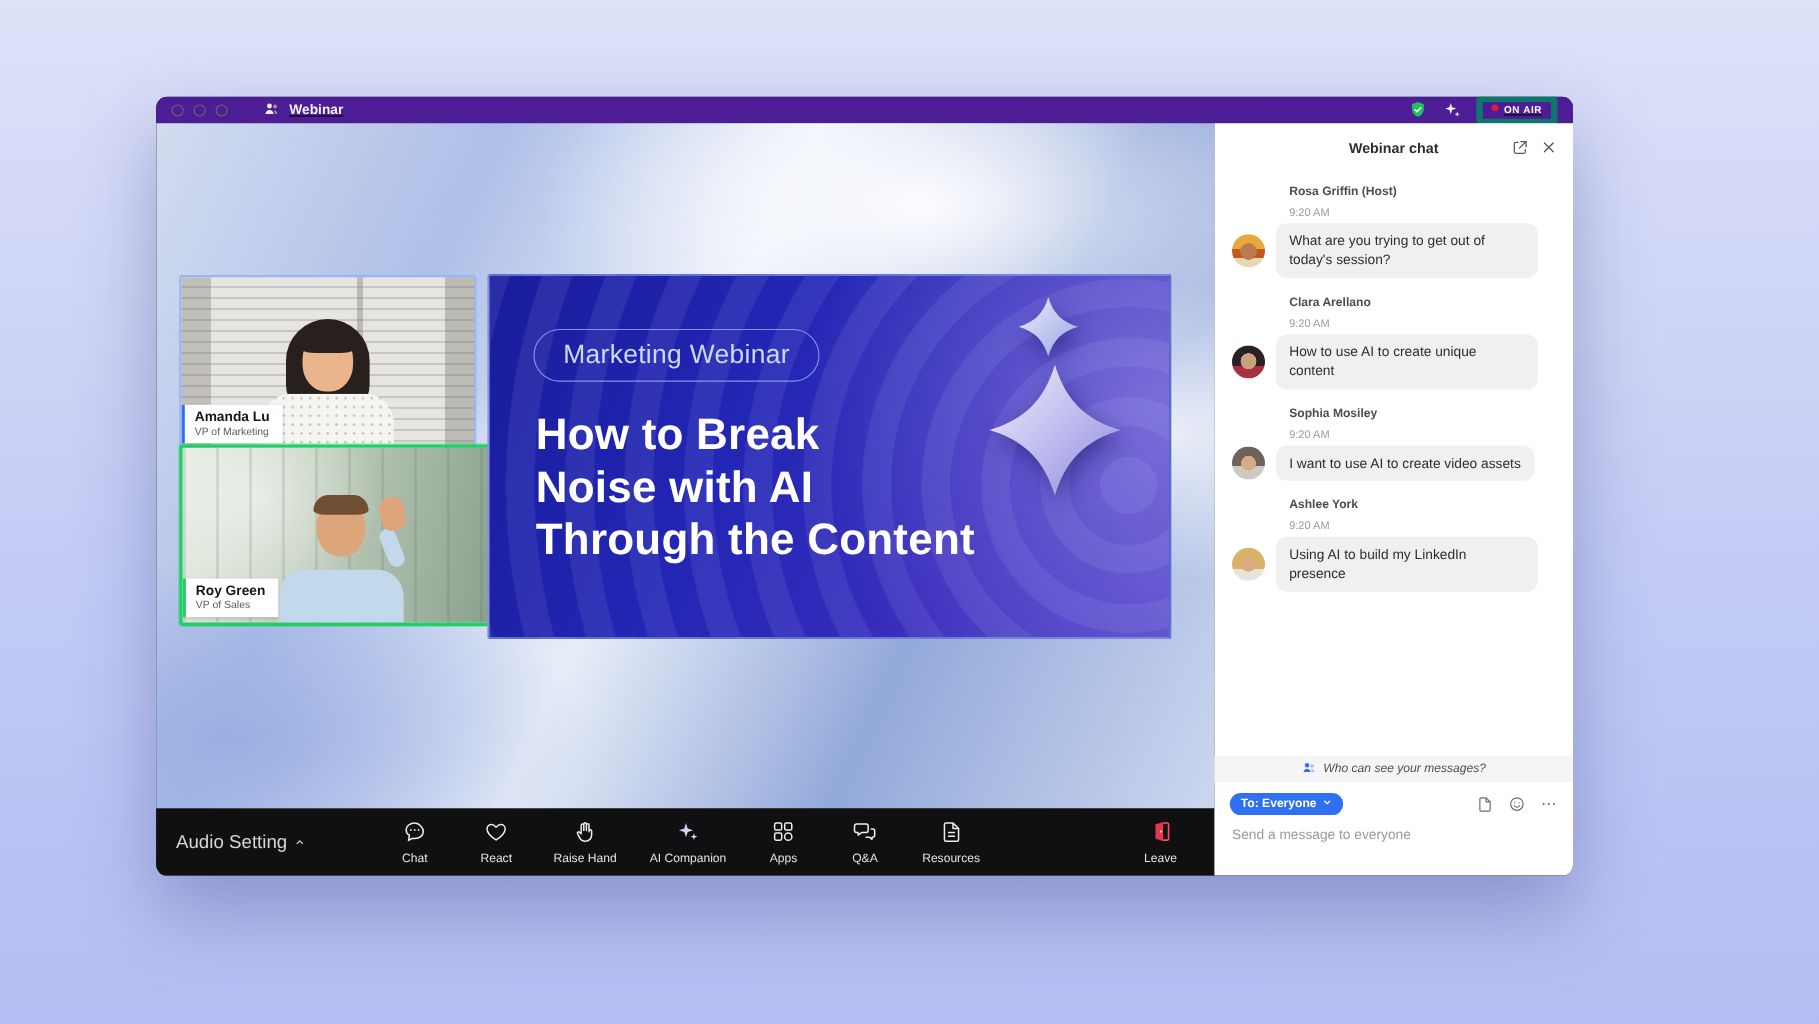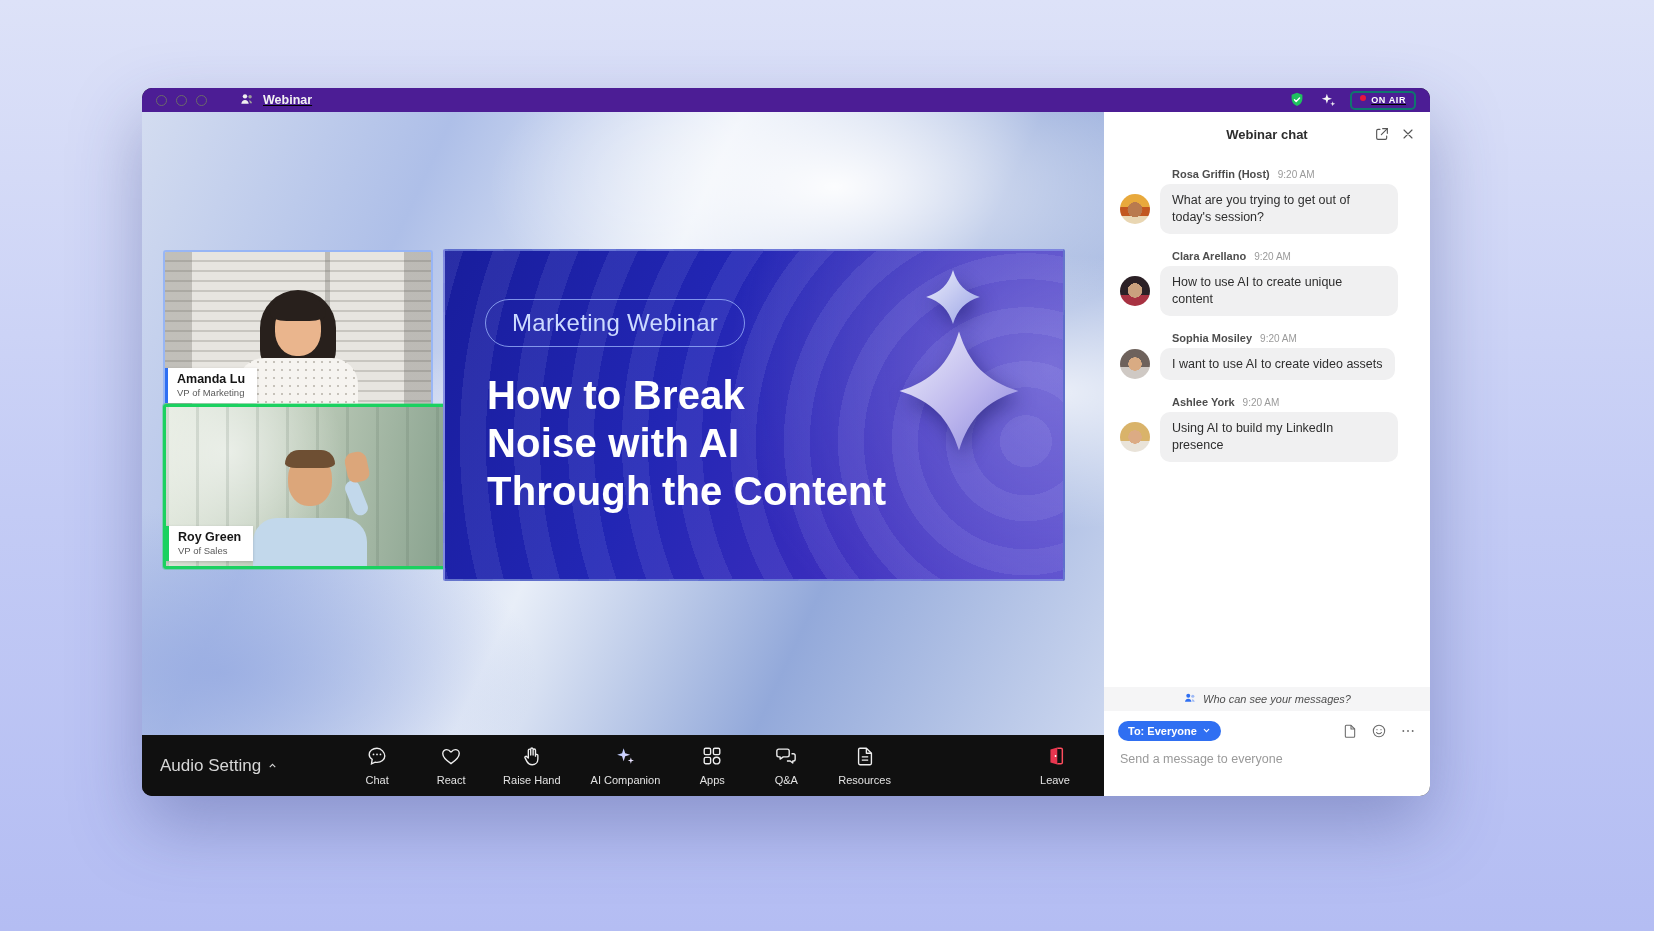--- a/index.html
+++ b/index.html
@@ -18,21 +18,21 @@
     box-shadow: 0 30px 70px rgba(50,60,130,.35);
     background:#0f0f0f;
   }
 
   
   .titlebar { height:24px; flex:none; background:#4c1d95; display:flex; align-items:center; padding:0 14px;text-decoration:underline; }
   .traffic { display:flex; gap:9px; }
   .traffic .dot { width:11px; height:11px; border-radius:50%; border:1.5px solid #6a6a6a; }
   .win-title { display:flex; align-items:center; gap:8px; margin-left:32px; color:#f2f2f2; font-size:12.5px; font-weight:600; }
   .tb-right { margin-left:auto; display:flex; align-items:center; gap:13px; }
-  .onair { display:flex; align-items:flex-start; gap:5px; border:2px solid #0f766e; border-radius:5px; padding:2.5px 8px; color:#fff; font-size:9px; font-weight:700; letter-spacing:.6px; }
+  .onair { display:flex; align-items:flex-start; gap:5px; border:6px solid #0f766e; border-radius:5px; padding:2.5px 8px; color:#fff; font-size:9px; font-weight:700; letter-spacing:.6px; }
   .onair .red-dot { width:6px; height:6px; border-radius:50%; background:#e8173d; }
 
   
   .win-body { flex:1; display:flex; min-height:0; }
   .stage-col { width:962px; flex:none; display:flex; flex-direction:column; min-height:0; }
 
   
   .stage { flex:1; position:relative; overflow:hidden;
     background:
       radial-gradient(ellipse 60% 45% at 72% 12%, rgba(255,255,255,.95), transparent 60%),
@@ -102,21 +102,21 @@
 
   
   .chat-panel { flex:1; background:#ffffff; display:flex; flex-direction:column; min-width:0; position:relative; }
   .chat-header { height:44px; flex:none; display:flex; align-items:center; padding:0 14px; }
   .chat-header .spacer { width:48px; }
   .chat-title { flex:1; text-align:center; font-size:13px; font-weight:700; color:#2d2d2d; }
   .chat-header-icons { width:48px; display:flex; gap:10px; justify-content:flex-end; }
 
   .chat-messages { flex:1; overflow:hidden; padding:12px 16px 0; }
   .message { margin-bottom:16px; }
-  .msg-meta { margin-left:52px; display:flex; align-items:baseline; gap:8px; margin-bottom:4px; }
+  .msg-meta { margin-left:52px; display:flex; align-items:baseline; gap:8px; margin-bottom:4px;flex-direction:column; }
   .msg-name { font-size:11px; font-weight:700; color:#4d4d4d; }
   .msg-time { font-size:10px; color:#9a9a9a; }
   .msg-row { display:flex; align-items:center; gap:10px; }
   .avatar { width:30px; height:30px; border-radius:50%; flex:none; }
   .av1 { background: radial-gradient(circle at 50% 52%, #b97a4e 0 34%, transparent 35%), linear-gradient(180deg, #e8a93c 0 45%, #c2571f 45% 72%, #e9d6b2 72%); }
   .av2 { background: radial-gradient(circle at 50% 48%, #caa07e 0 33%, transparent 34%), linear-gradient(180deg, #2b2026 0 62%, #a83242 62%); }
   .av3 { background: radial-gradient(circle at 50% 50%, #d9ab83 0 31%, transparent 32%), linear-gradient(180deg, #6e625c 0 60%, #cfc9c4 60%); }
   .av4 { background: radial-gradient(circle at 50% 50%, #dcab84 0 31%, transparent 32%), linear-gradient(180deg, #d9b36a 0 65%, #e9e3d9 65%); }
   .bubble { background:#f0f0f1; border-radius:10px; padding:8px 12px; font-size:12.5px; color:#2e2e2e; line-height:1.35; max-width:238px; }
 

